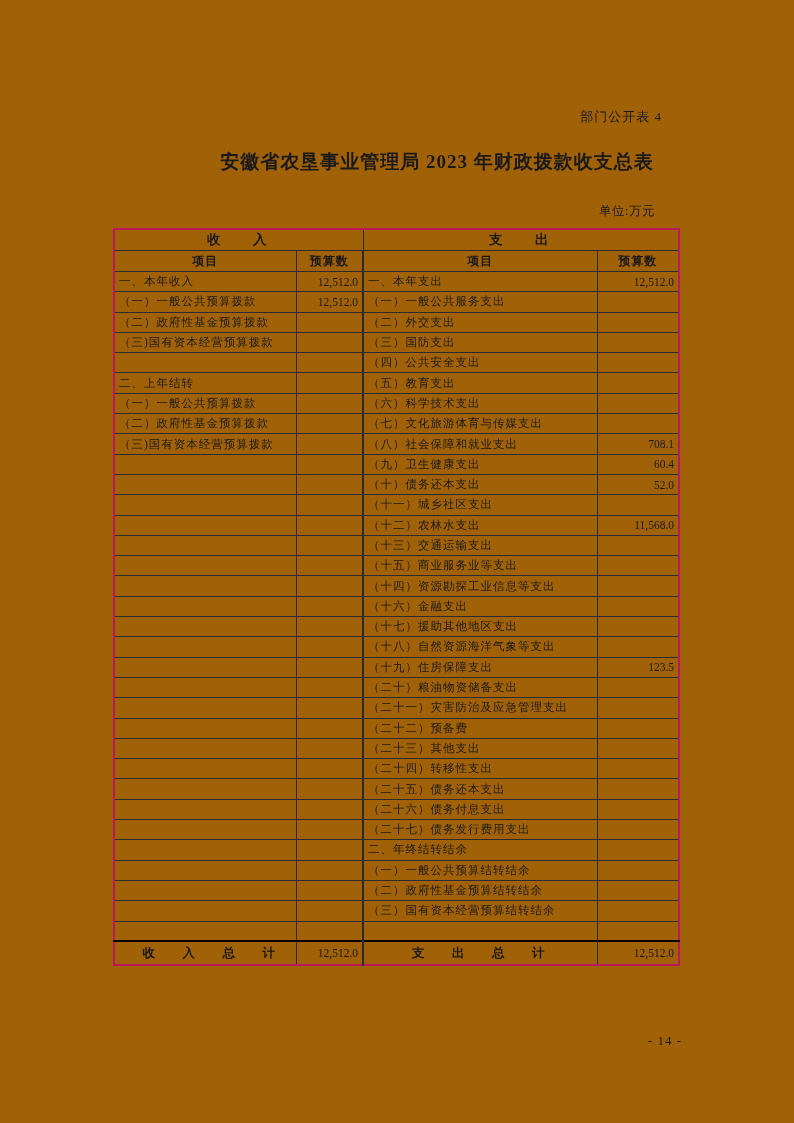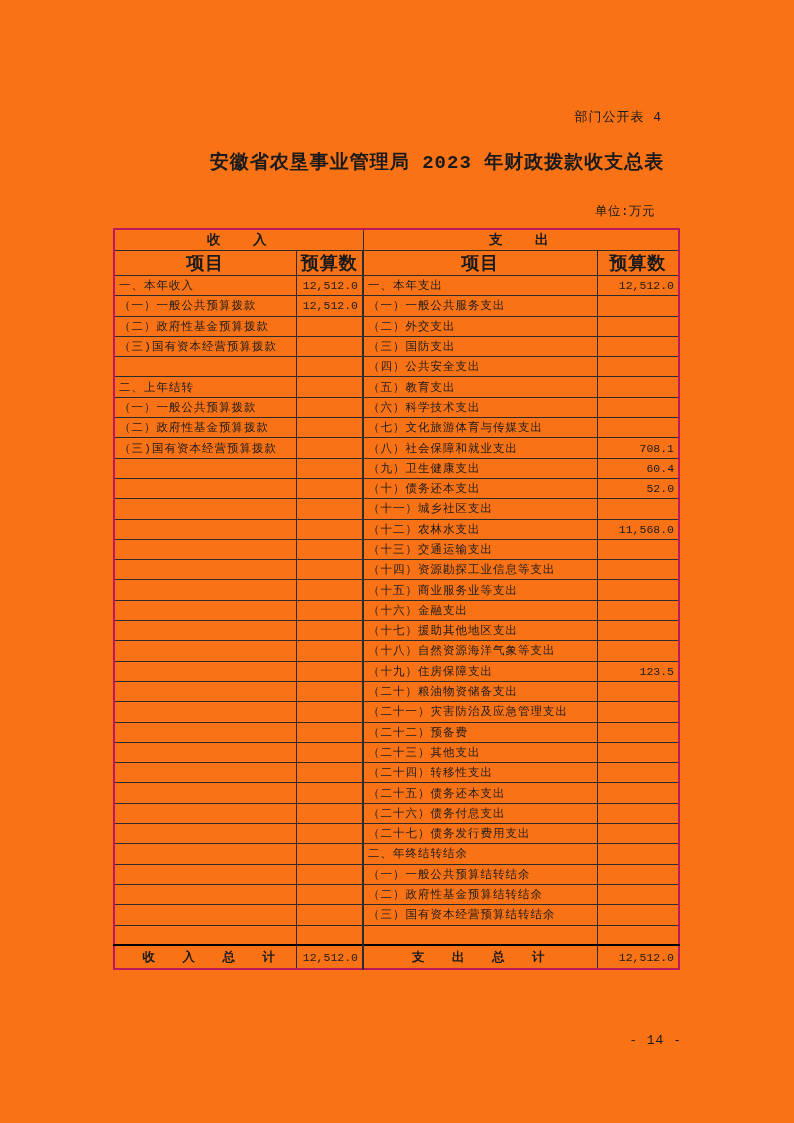--- a/index.html
+++ b/index.html
@@ -8,22 +8,21 @@
   }
   body {
     width: 794px; height: 1123px;
     position: relative;
     font-family: "Liberation Serif", "DejaVu Serif", serif;
     color: #1a1a1a;
     overflow: hidden;
   }
   .page {
     position: absolute; inset: 0;
-    background: #f97316;
-    font-family: Liberation Mono, monospace;
+    background: #a16207;
   }
   .corner-label {
     position: absolute;
     top: 108px; right: 132px;
     font-size: 13px;
     letter-spacing: 1px;
   }
   .title {
     position: absolute;
     top: 149px; left: 0;
@@ -65,21 +64,21 @@
     height: 20px;
     font-weight: bold;
     font-size: 13.5px;
     text-align: center;
     letter-spacing: 2.4em;
     padding-left: 2.4em;
   }
   tr.colhead-row th {
     height: 20px;
     font-weight: bold;
-    font-size: 18px;
+    font-size: 12px;
     text-align: center;
     letter-spacing: 1px;
   }
   tr.data-row { height: 20.3px; }
   td.item {
     text-align: left;
     padding-left: 6px;
     letter-spacing: 1px;
   }
   td.num {
@@ -216,27 +215,27 @@
   </tr>
         <tr class="data-row">
     <td class="item"></td>
     <td class="num"></td>
     <td class="item">（十三）交通运输支出</td>
     <td class="num"></td>
   </tr>
         <tr class="data-row">
     <td class="item"></td>
     <td class="num"></td>
+    <td class="item">（十五）商业服务业等支出</td>
+    <td class="num"></td>
+  </tr>
+        <tr class="data-row">
+    <td class="item"></td>
+    <td class="num"></td>
     <td class="item">（十四）资源勘探工业信息等支出</td>
-    <td class="num"></td>
-  </tr>
-        <tr class="data-row">
-    <td class="item"></td>
-    <td class="num"></td>
-    <td class="item">（十五）商业服务业等支出</td>
     <td class="num"></td>
   </tr>
         <tr class="data-row">
     <td class="item"></td>
     <td class="num"></td>
     <td class="item">（十六）金融支出</td>
     <td class="num"></td>
   </tr>
         <tr class="data-row">
     <td class="item"></td>

